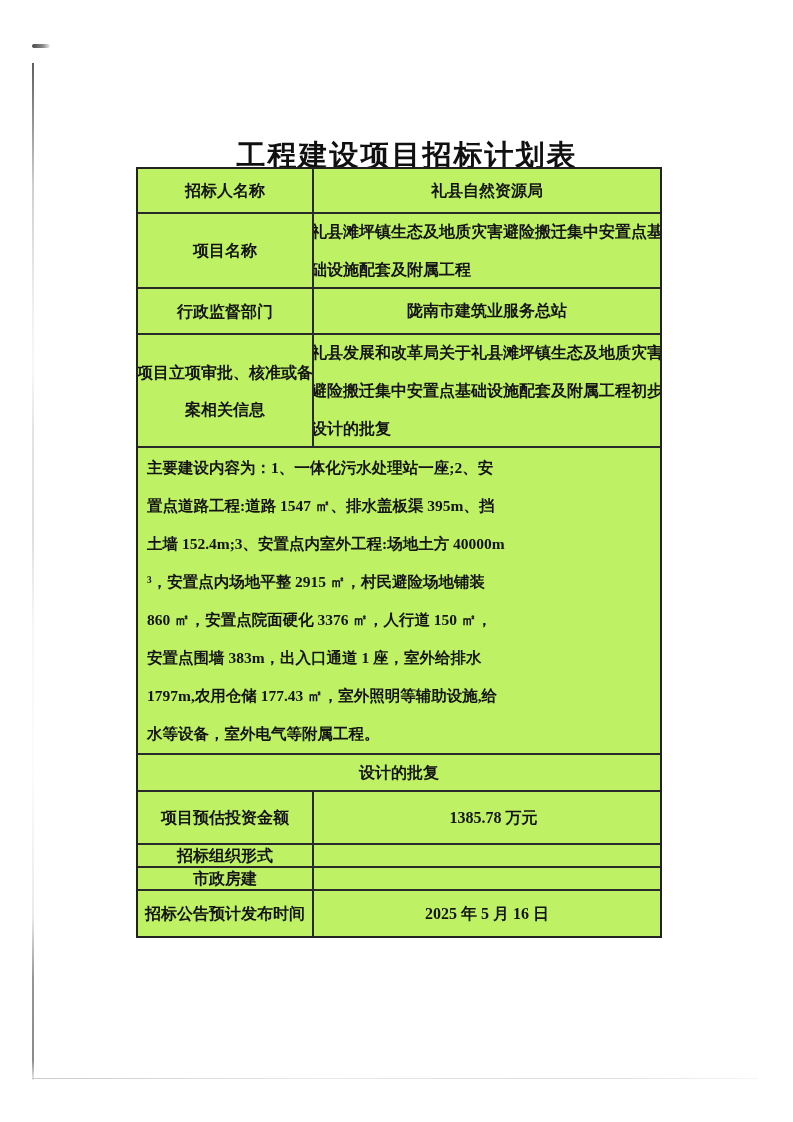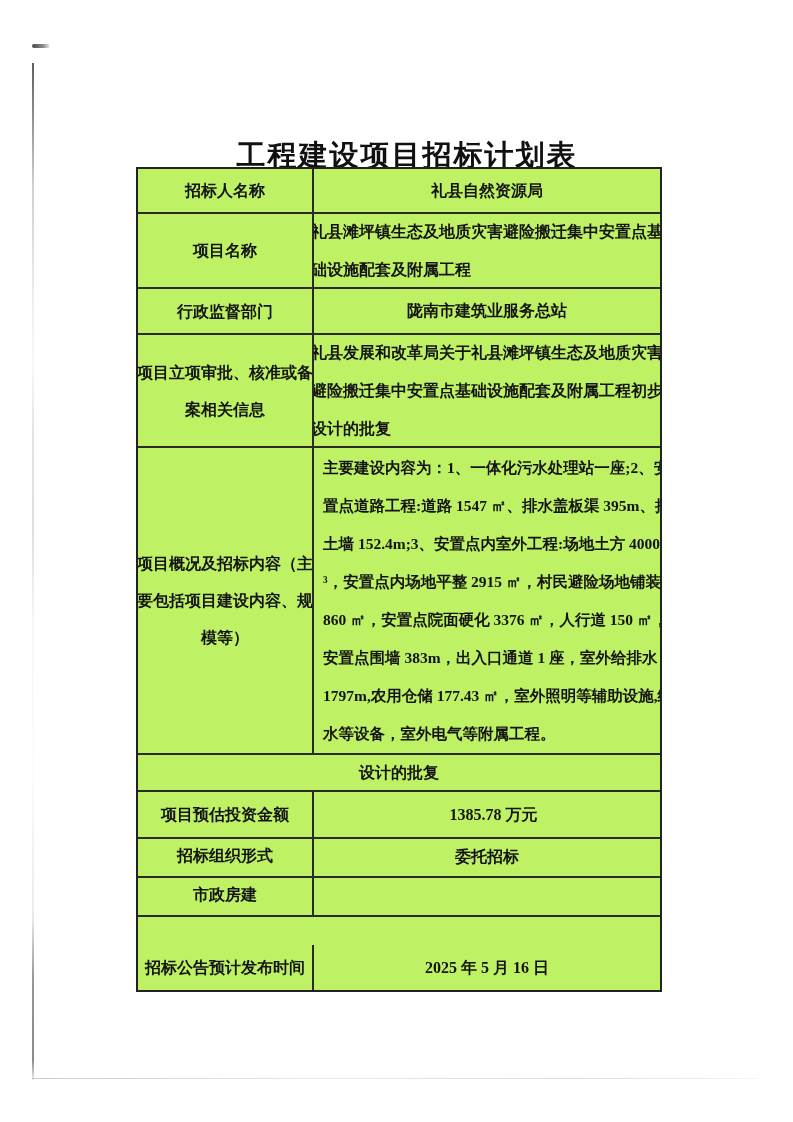--- a/index.html
+++ b/index.html
@@ -60,21 +60,21 @@
     left: 136px; top: 167px; width: 526px;
     border: 2px solid #222222;
     box-sizing: border-box;
     background: #bef264;
   }
   .t-row {
     display: flex;
     border-bottom: 2px solid #2a2a2a;
     box-sizing: border-box;
   }
-  .t-row:last-child { border-bottom: none; margin-top: 28px; }
+  .t-row:last-child { border-bottom: none; }
 
   .t-label {
     width: 176px;
     flex: 0 0 176px;
     border-right: 2px solid #2a2a2a;
     box-sizing: border-box;
     display: flex;
     align-items: center;
     justify-content: center;
     text-align: center;
@@ -104,22 +104,22 @@
     padding-right: 2px;
     font-size: 15.5px;
   }
 
   .h45  { height: 45px;  }
   .h75  { height: 75px;  }
   .h46  { height: 46px;  }
   .h113 { height: 113px; }
   .h307 { height: 307px; }
   .h37  { height: 37px;  }
-  .h43  { height: 47px; gap: 13px;  }
-  .h41  { height: 39px; font-family: Liberation Mono, monospace;  }
+  .h43  { height: 53px; gap: 13px;  }
+  .h41  { height: 23px;  }
 </style>
 </head>
 <body>
 
 <div class="artifact artifact-dash"></div>
 <div class="artifact artifact-vline"></div>
 <div class="artifact artifact-hline"></div>
 
 <h1 class="doc-title">工程建设项目招标计划表</h1>
 
@@ -143,23 +143,20 @@
 
   <div class="t-row h113">
     <div class="t-label">项目立项审批、核准或备
 案相关信息</div>
     <div class="t-value">礼县发展和改革局关于礼县滩坪镇生态及地质灾害
 避险搬迁集中安置点基础设施配套及附属工程初步
 设计的批复</div>
   </div>
 
   <div class="t-row h307">
-    <div class="t-label">项目概况及招标内容（主
-要包括项目建设内容、规
-模等）</div>
     <div class="t-value left">主要建设内容为：1、一体化污水处理站一座;2、安
 置点道路工程:道路 1547 ㎡、排水盖板渠 395m、挡
 土墙 152.4m;3、安置点内室外工程:场地土方 40000m
 ³，安置点内场地平整 2915 ㎡，村民避险场地铺装
 860 ㎡，安置点院面硬化 3376 ㎡，人行道 150 ㎡，
 安置点围墙 383m，出入口通道 1 座，室外给排水
 1797m,农用仓储 177.43 ㎡，室外照明等辅助设施,给
 水等设备，室外电气等附属工程。</div>
   </div>
 
@@ -167,21 +164,20 @@
     <div class="t-value">设计的批复</div>
   </div>
 
   <div class="t-row h43">
     <div class="t-label">项目预估投资金额</div>
     <div class="t-value">1385.78 万元</div>
   </div>
 
   <div class="t-row h41">
     <div class="t-label">招标组织形式</div>
-    <div class="t-value">委托招标</div>
   </div>
 
   <div class="t-row h41">
     <div class="t-label">市政房建</div>
   </div>
 
   <div class="t-row h45">
     <div class="t-label">招标公告预计发布时间</div>
     <div class="t-value">2025 年 5 月 16 日</div>
   </div>

